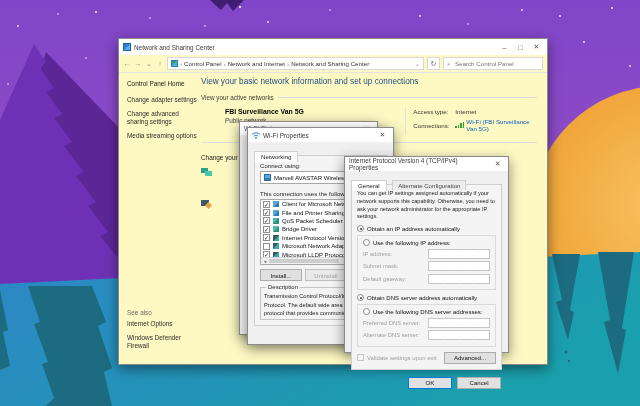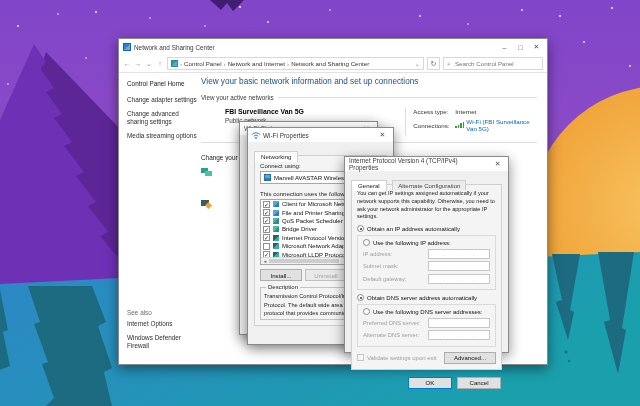--- a/index.html
+++ b/index.html
@@ -7,21 +7,21 @@
   *{box-sizing:border-box;}
   .wallpaper{position:absolute;inset:0;}
   
   .window{position:absolute;background:#f0f0f0;border:1px solid #8a8a8a;
     box-shadow:0 4px 12px rgba(0,0,0,.45);}
   .titlebar{height:14px;background:#fff;display:flex;align-items:center;
     padding:0 4px;font-size:6.4px;color:#3a3a3a;gap:3px;}
   .titlebar .grow{flex:1;}
   .wbtn{width:13px;text-align:center;font-size:7px;color:#555;cursor:default;}
   
-  #win-main{left:118px;top:38px;width:430px;height:327px;background:#ffffff;}
+  #win-main{left:118px;top:38px;width:430px;height:327px;background:#fef9c3;}
   #win-main .titlebar{height:16px;}
   .appicon{width:8px;height:8px;background:linear-gradient(135deg,#2f7fd4 50%,#57b0e8 50%);
     border:1px solid #1d5fa8;display:inline-block;}
   .addressbar{height:18px;border-bottom:1px solid #e3e3e3;display:flex;align-items:center;
     padding:0 4px;gap:3px;font-size:6.6px;color:#555;}
   .navglyph{color:#8a8a8a;font-size:7px;width:8px;text-align:center;}
   .crumbbox{flex:1;height:13px;border:1px solid #d8d8d8;background:#fff;display:flex;
     align-items:center;padding:0 3px;gap:2px;font-size:6.2px;color:#333;overflow:hidden;white-space:nowrap;}
   .crumbicon{width:7px;height:7px;background:linear-gradient(135deg,#35a06b 50%,#4ab0e0 50%);
     border:1px solid #2d7fb8;display:inline-block;flex:none;}

